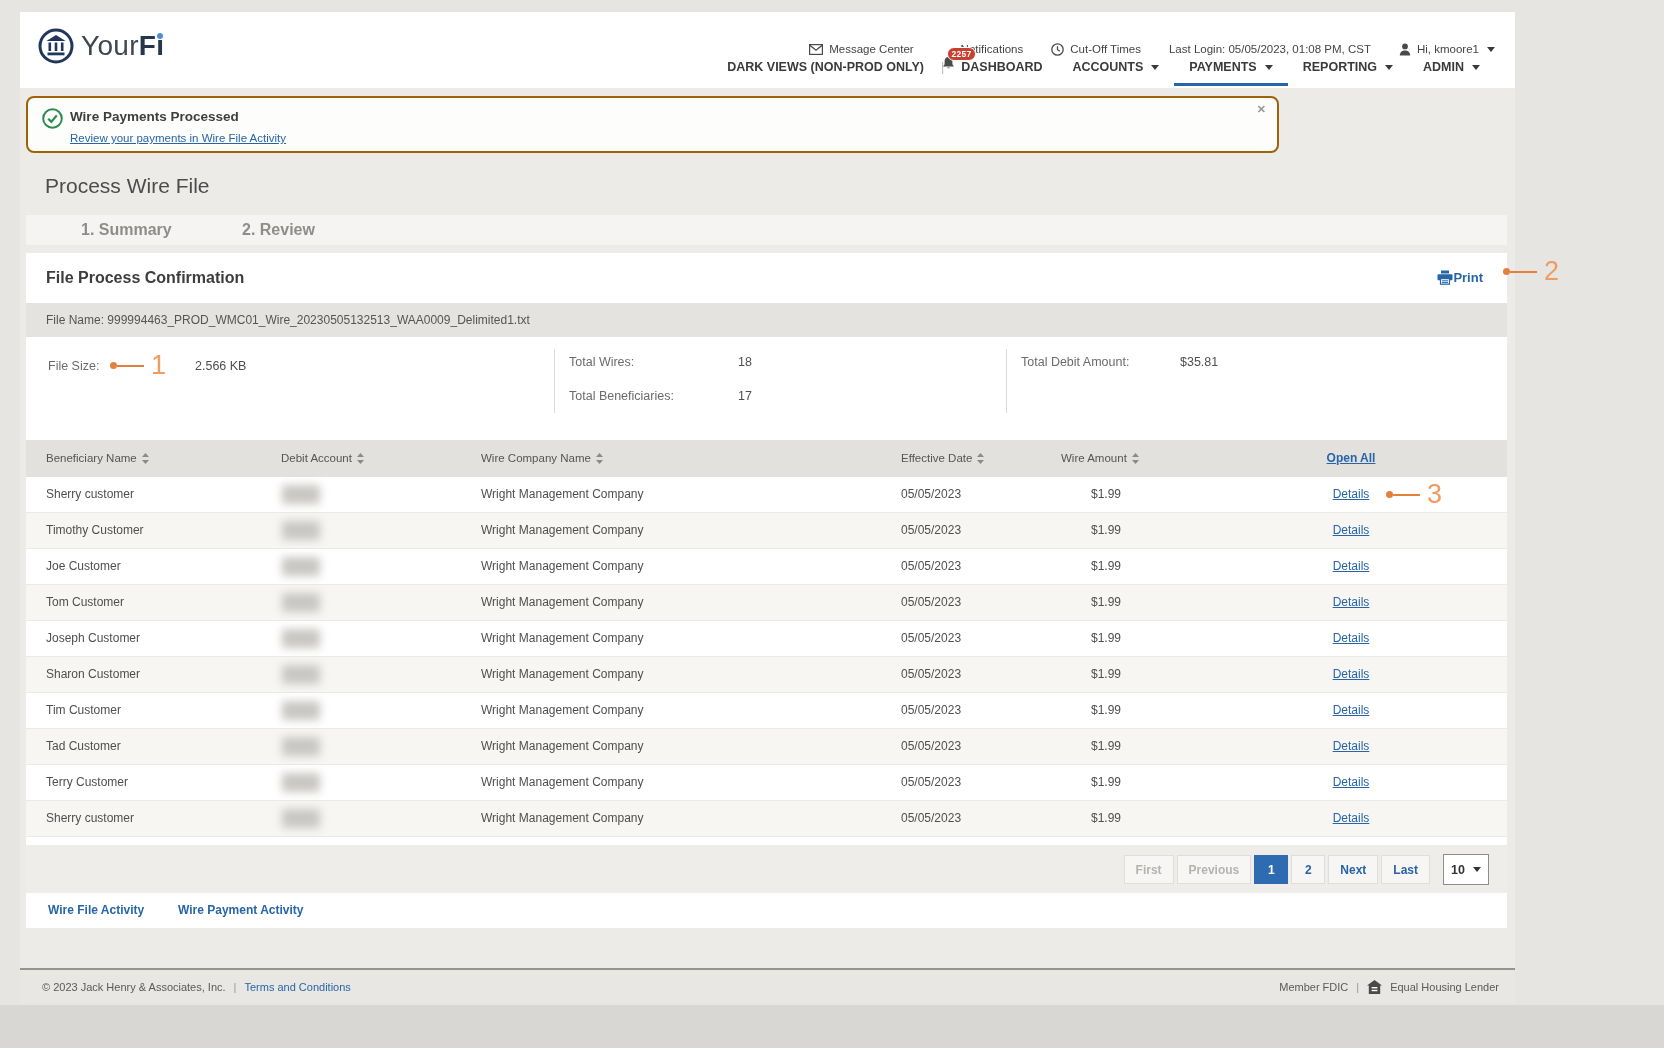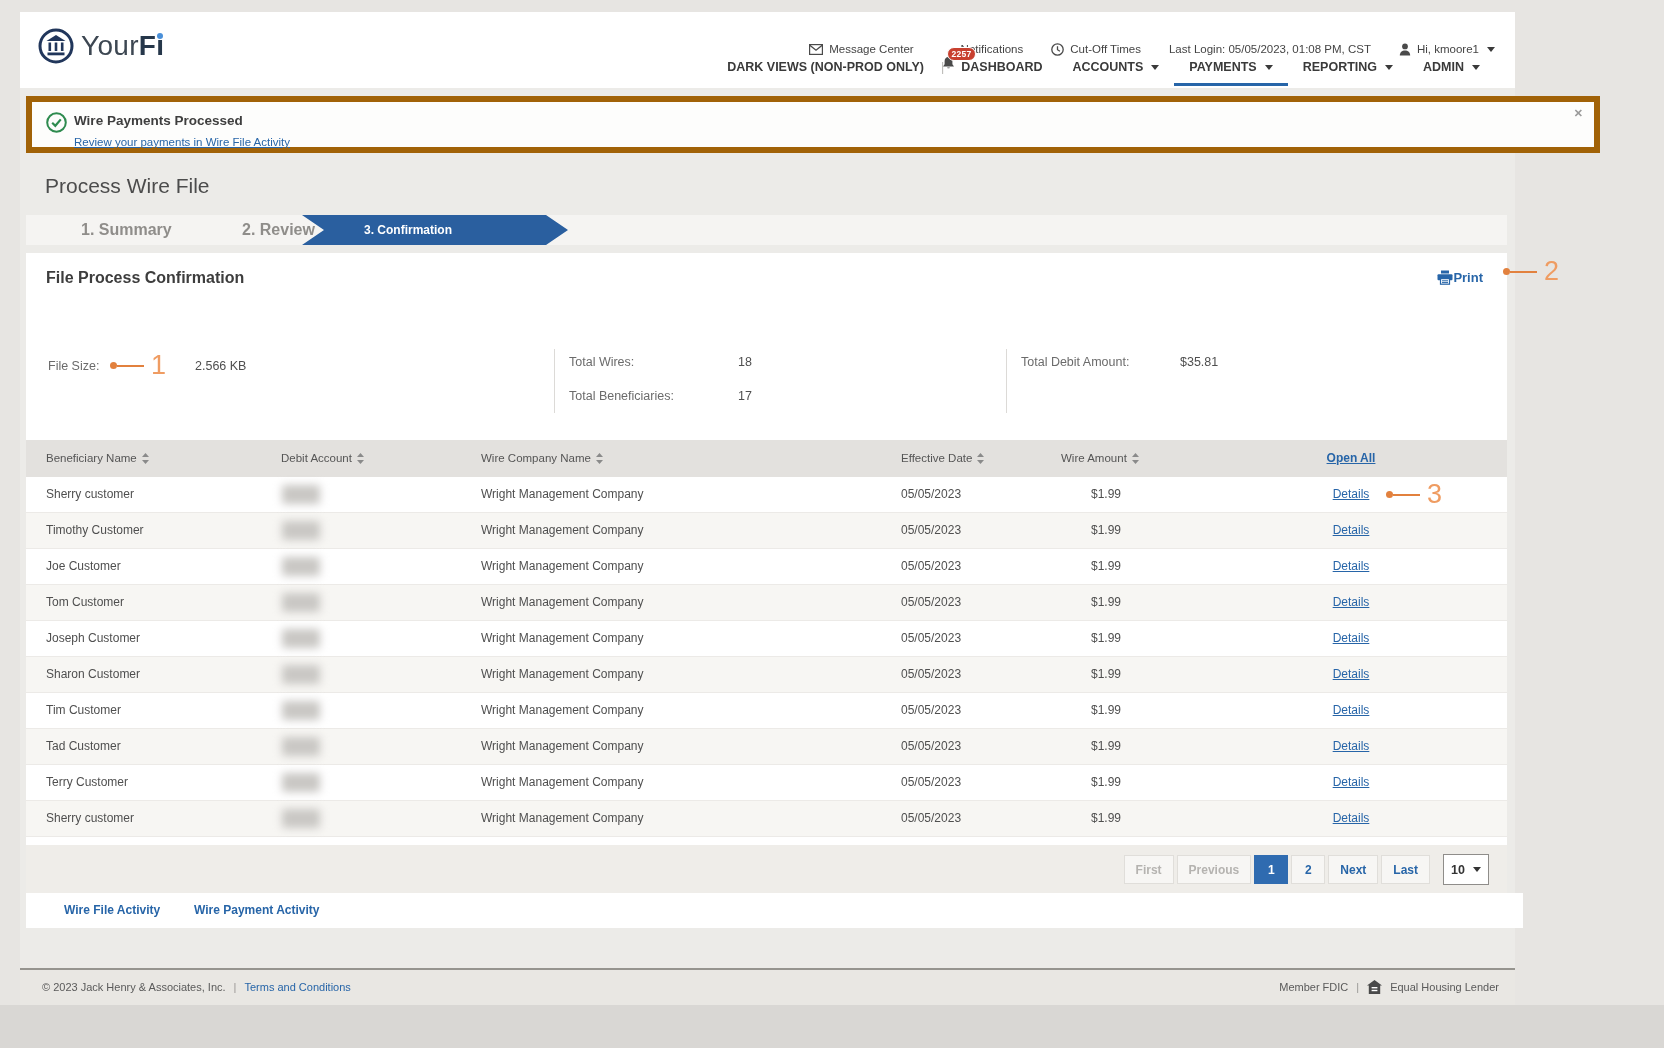--- a/index.html
+++ b/index.html
@@ -25,21 +25,21 @@
   .caret { width:0; height:0; border-left:4px solid transparent; border-right:4px solid transparent; border-top:5px solid #3a3a3a; display:inline-block; margin-left:2px; }
 
   .nav { position:absolute; top:46px; right:20px; display:flex; gap:0; align-items:flex-start; font-size:12.5px; font-weight:bold; color:#3a3a3a; }
   .nav-item { display:flex; gap:6px; align-items:center; padding:2px 15px 9px 15px; cursor:pointer; white-space:nowrap; }
   .nav-item.active { border-bottom:3px solid #2765a8; }
   .nav-sep { color:#b9b7b4; padding:2px 2px 0 2px; font-weight:normal; }
 
   
   .content { position:absolute; left:20px; top:88px; width:1495px; height:880px; background:#ecebe8; }
 
-  .alert { position:absolute; left:6px; top:8px; width:1574px; height:57px; background:#fdfdfc; border:6px solid #a16207; border-radius:0; }
+  .alert { position:absolute; left:6px; top:8px; width:1253px; height:57px; background:#fdfdfc; border:2px solid #a16207; border-radius:8px; }
   .alert-icon { position:absolute; left:14px; top:10px; }
   .alert-title { position:absolute; left:42px; top:11px; font-size:13.5px; font-weight:bold; color:#3e3e3e; }
   .alert-link { position:absolute; left:42px; top:34px; font-size:11.5px; color:#2765a8; text-decoration:underline; cursor:pointer; }
   .alert-close { position:absolute; right:11px; top:5px; font-size:11px; font-weight:bold; color:#9a9a9a; cursor:pointer; }
 
   .page-title { position:absolute; left:25px; top:86px; font-size:21px; color:#4c4c4c; }
 
   .steps { position:absolute; left:6px; top:127px; width:1481px; height:30px; background:#f5f4f2; }
   .step { position:absolute; top:0; height:30px; line-height:30px; font-size:16px; font-weight:bold; color:#8f8d8a; cursor:pointer; }
   .step1 { left:55px; } .step2 { left:216px; }
@@ -82,21 +82,21 @@
   .pager-controls { position:absolute; right:18px; top:9px; display:flex; align-items:center; gap:3px; }
   .pbtn { height:29px; min-width:46px; padding:0 11px; display:flex; align-items:center; justify-content:center;
           background:#f7f6f4; border:1px solid #e0deda; font-size:12px; font-weight:bold; color:#2765a8; cursor:pointer; }
   .pbtn.disabled { color:#b5b3b0; cursor:default; }
   .pbtn.page { min-width:34px; padding:0 6px; }
   .pbtn.active { background:#2f6bb0; border-color:#2f6bb0; color:#fff; }
   .psize { margin-left:10px; width:46px; height:31px; border:1px solid #8f8d8a; background:#fff; display:flex;
            align-items:center; justify-content:space-between; padding:0 7px; font-size:12.5px; font-weight:bold; color:#333; cursor:pointer; }
   .psize .caret { border-top-color:#333; }
 
-  .card-links { position:absolute; left:16px; top:640px; width:100%; height:35px; background:#fff; }
+  .card-links { position:absolute; left:0; top:640px; width:100%; height:35px; background:#fff; }
   .cl { position:absolute; top:10px; font-size:12px; font-weight:bold; color:#2765a8; cursor:pointer; }
   .cl1 { left:22px; } .cl2 { left:152px; }
 
   
   .bottombar { position:absolute; left:20px; top:968px; width:1495px; height:37px; background:#e9e7e3; border-top:2px solid #96948f; }
   .bb-left { position:absolute; left:22px; top:0; line-height:34px; font-size:11px; color:#5a5a5a; display:flex; gap:8px; align-items:center; }
   .bb-right { position:absolute; right:16px; top:0; line-height:34px; font-size:11px; color:#5a5a5a; display:flex; gap:8px; align-items:center; }
   .bb-sep { color:#9a9896; }
   .bb-link { color:#2765a8; cursor:pointer; }
   .below { position:absolute; left:0; top:1005px; width:1664px; height:43px; background:#d9d7d4; }
@@ -212,38 +212,38 @@
       <div class="alert-title">Wire Payments Processed</div>
       <div class="alert-link">Review your payments in Wire File Activity</div>
       <div class="alert-close">✕</div>
     </div>
 
     <div class="page-title">Process Wire File</div>
 
     <div class="steps">
       <div class="step step1">1. Summary</div>
       <div class="step step2">2. Review</div>
-      <div class="step3">3. Confirmation</div>
     </div>
 
     <div class="card">
       <div class="card-heading">File Process Confirmation</div>
       <div class="print-btn">
         <span>
           <svg width="16" height="15" viewBox="0 0 16 15">
               <rect x="4" y="0.5" width="8" height="3" fill="#2765a8"></rect>
               <rect x="0.5" y="4.2" width="15" height="6" rx="1" fill="#2765a8"></rect>
               <rect x="3.5" y="8.6" width="9" height="5.6" fill="#fff" stroke="#2765a8" stroke-width="1.2"></rect>
               <line x1="5" y1="10.8" x2="11" y2="10.8" stroke="#2765a8" stroke-width="1"></line>
               <line x1="5" y1="12.6" x2="11" y2="12.6" stroke="#2765a8" stroke-width="1"></line>
             </svg>
         </span>
         <span>Print</span>
       </div>
 
+      <div class="filename">File Name: 999994463_PROD_WMC01_Wire_20230505132513_WAA0009_Delimited1.txt</div>
 
       <div class="stats">
         <span class="sl" style="left:22px;  top:22px;">File Size:</span>
         <span class="sv" style="left:169px; top:22px;">2.566 KB</span>
         <div class="stat-div" style="left:528px;"></div>
         <span class="sl" style="left:543px; top:18px;">Total Wires:</span>
         <span class="sv" style="left:712px; top:18px;">18</span>
         <span class="sl" style="left:543px; top:52px;">Total Beneficiaries:</span>
         <span class="sv" style="left:712px; top:52px;">17</span>
         <div class="stat-div" style="left:980px;"></div>

